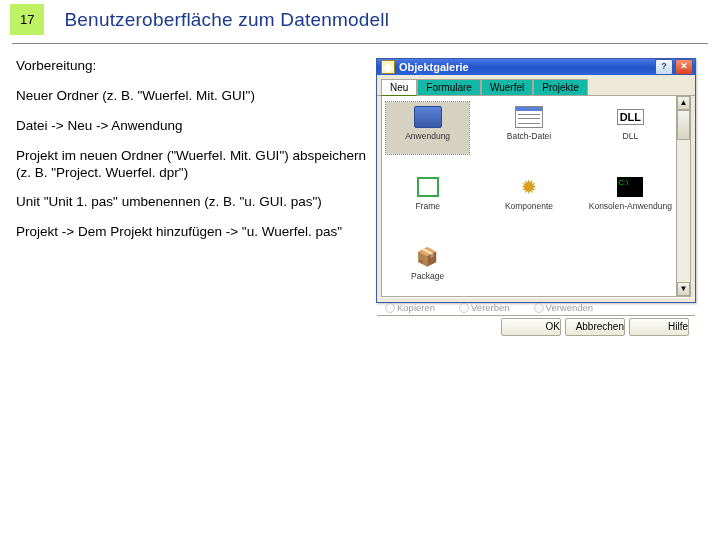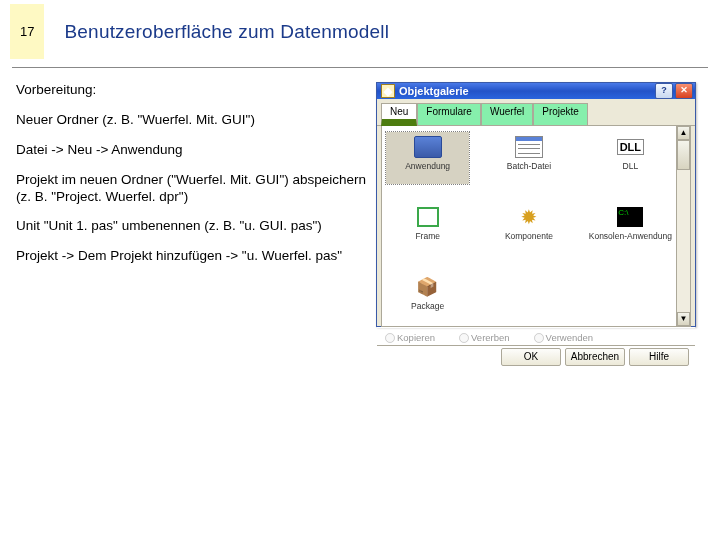--- a/index.html
+++ b/index.html
@@ -11,22 +11,22 @@
     color: #000;
     position: relative;
     overflow: hidden;
   }
   .header-row {
     display: flex;
     align-items: center;
     padding: 4px 0 8px 0;
   }
   .slide-num {
-    background: #fef9c3;
-    padding: 20px 10px;
+    background: #bef264;
+    padding: 8px 10px;
     font-size: 13px;
     margin-left: 10px;
     margin-right: 20px;
   }
   .title {
     color: #1b3a8a;
     font-size: 19px;
     font-weight: 400;
     letter-spacing: 0.2px;
   }
@@ -93,28 +93,28 @@
     display: flex;
     background: #ece9d8;
     padding: 4px 4px 0 4px;
     border-bottom: 1px solid #aca899;
     font-size: 10px;
   }
   .tab {
     padding: 2px 8px;
     border: 1px solid #aca899;
     border-bottom: none;
-    background: #86efac;
+    background: #14b8a6;
     margin-right: 0;
     position: relative;
   }
   .tab.active {
     background: #fff;
     z-index: 1;
-    border-bottom: 7px solid #4d7c0f;
+    border-bottom: 1px solid #4d7c0f;
     margin-bottom: -1px;
     text-align: right;
   }
   .gitem {
     display: flex;
     flex-direction: column;
     align-items: center;
     justify-content: flex-start;
     font-size: 8.5px;
     text-align: center;
@@ -156,21 +156,21 @@
     padding: 2px 6px 6px 6px;
     gap: 4px;
     border-top: 1px solid #aca899;
   }
   .dbtn {
     min-width: 60px;
     height: 18px;
     background: linear-gradient(#fdfdfb,#ece9d8);
     border: 1px solid #aca899;
     font-size: 10px;
-    text-align: center;
+    text-align: right;
     line-height: 15px;
     border-radius: 2px;
   }
   
   .i-app { width:28px;height:22px;background:linear-gradient(#5a82d8,#3a5aa8);border:1px solid #2a4a98;border-radius:2px; }
   .i-card { width:28px;height:22px;background:#fff;border:1px solid #888;display:flex;flex-direction:column; }
   .i-card .bar { height:4px;background:#5a82d8; }
   .i-card .lns { flex:1;display:flex;flex-direction:column;justify-content:space-around;padding:1px 2px; }
   .i-card .ln { height:1px;background:#888; }
   .i-dll { font-size:11px;font-weight:bold;color:#000;border:1px solid #888;padding:1px 2px;background:#fff; }

